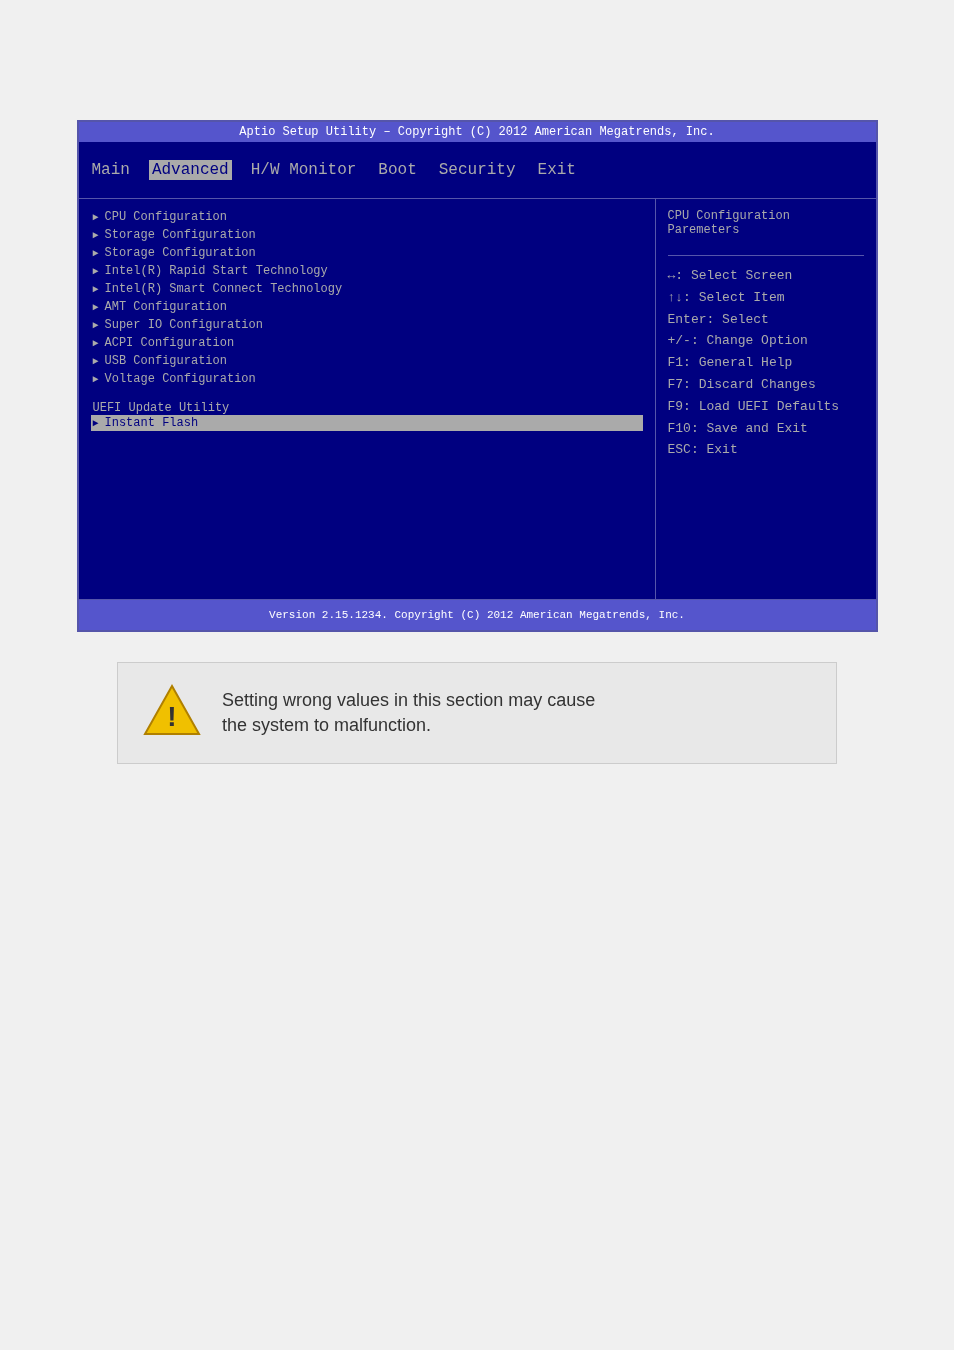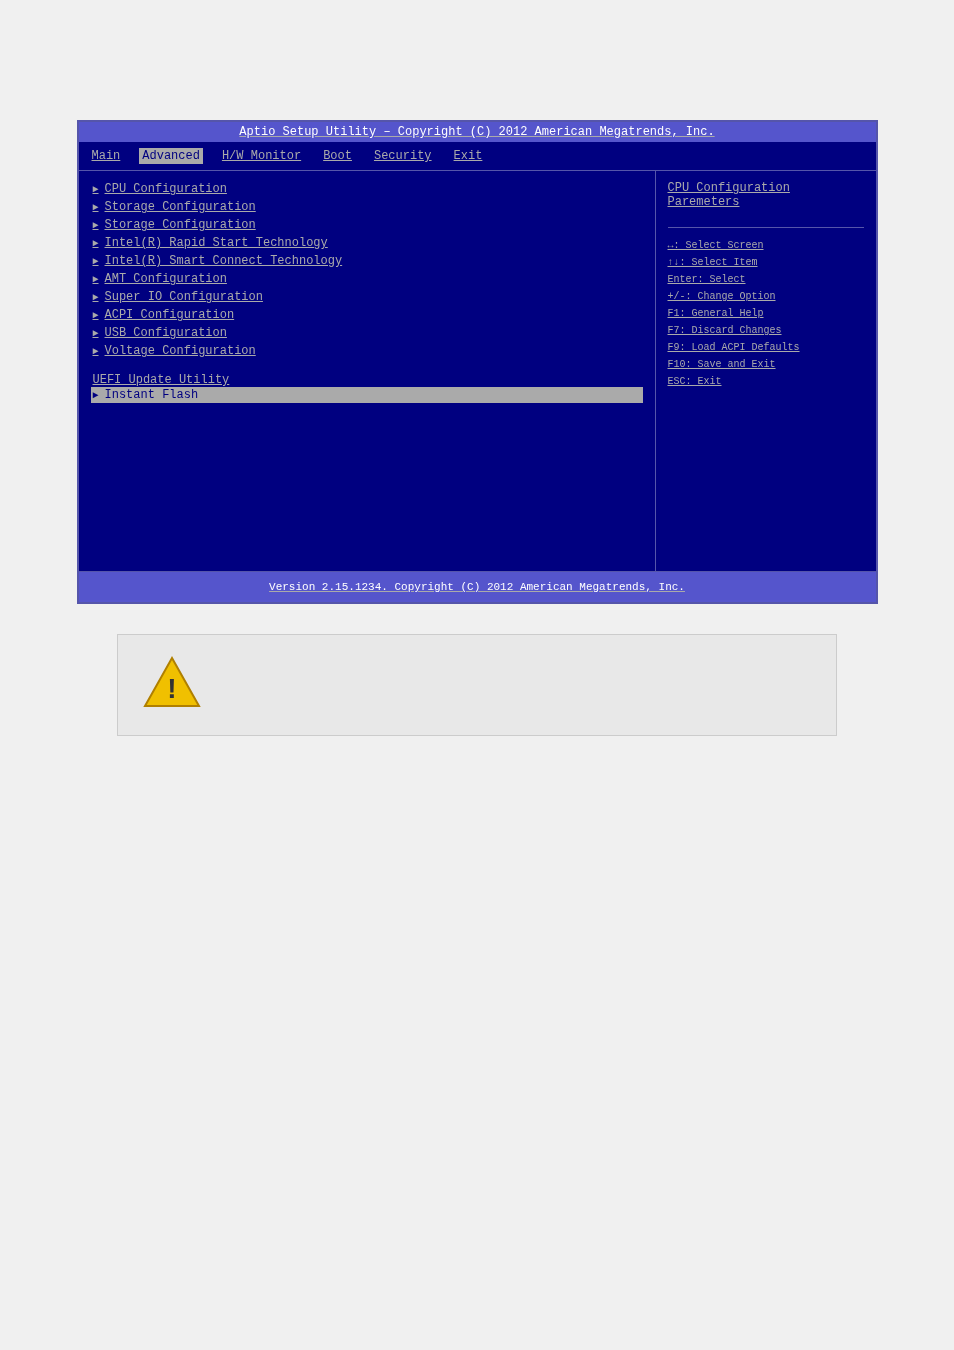--- a/index.html
+++ b/index.html
@@ -14,39 +14,38 @@
       align-items: center;
       padding-top: 120px;
     }
 
     .bios-wrapper {
       width: 801px;
       border: 2px solid #5555aa;
       background: #000080;
       color: #aaaaaa;
       font-size: 12px;
-      text-decoration: underline;
     }
 
     .bios-title-bar {
       background: #5555cc;
       color: #ffffff;
       text-align: center;
       padding: 3px 6px;
       font-size: 12px;
     }
 
     .bios-menu-bar {
       background: #000080;
       display: flex;
       gap: 16px;
-      padding: 6px 10px;
+      padding: 18px 10px;
       border-bottom: 1px solid #5555aa;
       color: #aaaaaa;
-      font-size: 12px;
+      font-size: 16px;
     }
 
     .menu-item {
       cursor: pointer;
       color: #aaaaaa;
       padding: 1px 3px;
     }
 
     .menu-item.active {
       background: #aaaaaa;
@@ -109,21 +108,21 @@
       margin-bottom: 18px;
     }
 
     .right-divider {
       border: none;
       border-top: 1px solid #5555aa;
       margin: 10px 0;
     }
 
     .help-keys {
-      font-size: 10px;
+      font-size: 13px;
       color: #aaaaaa;
       line-height: 1.6;
     }
 
     .help-keys div {
       margin-bottom: 1px;
     }
 
     .bios-footer {
       background: #5555cc;
@@ -240,21 +239,21 @@
     <div class="bios-right">
       <div class="right-title">CPU Configuration Paremeters</div>
       <hr class="right-divider">
       <div class="help-keys">
         <div>↔: Select Screen</div>
         <div>↑↓: Select Item</div>
         <div>Enter: Select</div>
         <div>+/-: Change Option</div>
         <div>F1: General Help</div>
         <div>F7: Discard Changes</div>
-        <div>F9: Load ACPI Defaults</div>
+        <div>F9: Load UEFI Defaults</div>
         <div>F10: Save and Exit</div>
         <div>ESC: Exit</div>
       </div>
     </div>
 
   </div>
 
   <div class="bios-footer">
     <span>Version 2.15.1234. Copyright (C) 2012 American Megatrends, Inc.</span>
   </div>
@@ -263,13 +262,17 @@
 
 <div class="warning-box">
   <div class="warning-icon">
     <svg class="triangle-icon" viewBox="0 0 60 54" xmlns="http://www.w3.org/2000/svg">
 
       <polygon points="30,3 57,51 3,51" fill="#f0c000" stroke="#b08000" stroke-width="2"></polygon>
 
       <text x="30" y="43" text-anchor="middle" font-size="28" font-weight="bold" font-family="Arial, sans-serif" fill="#333333">!</text>
     </svg>
   </div>
+  <div class="warning-text">
+    <div>Setting wrong values in this section may cause</div>
+    <div>the system to malfunction.</div>
+  </div>
 </div>
 
 </body></html>

